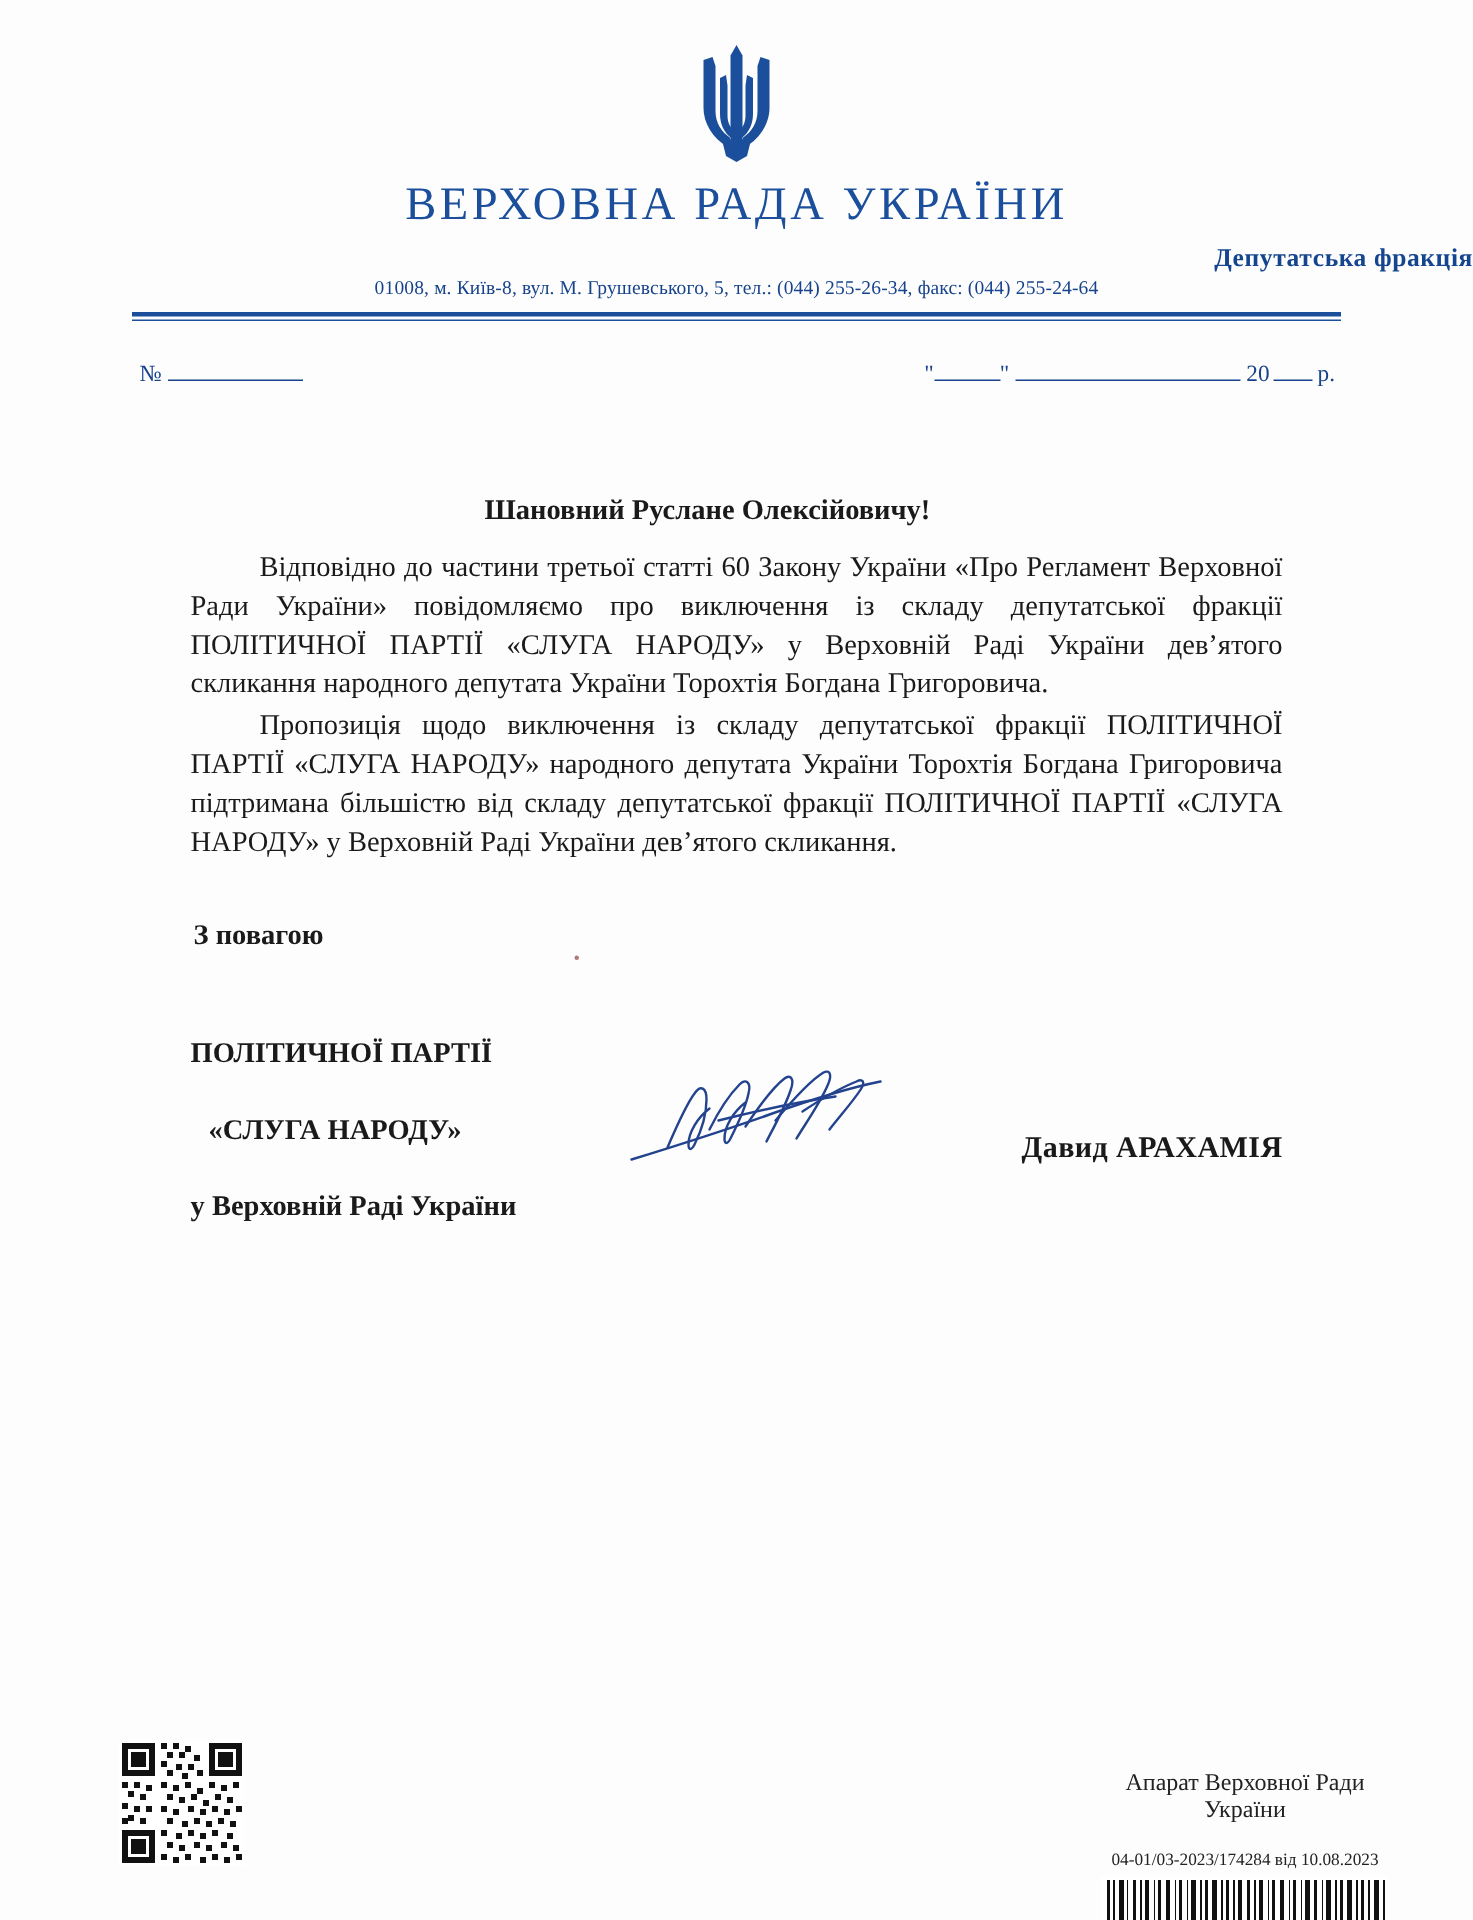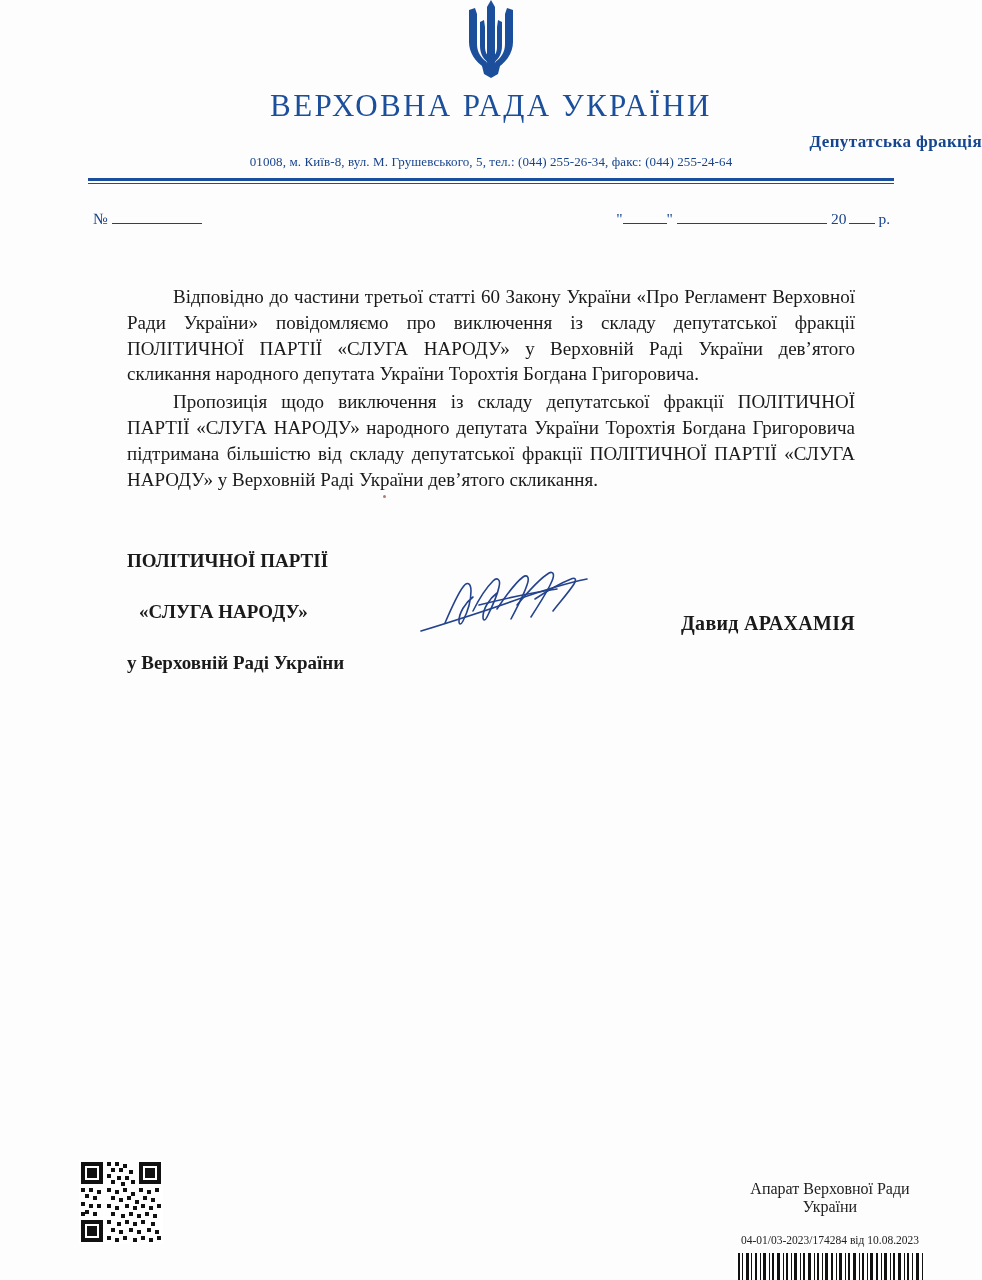--- a/index.html
+++ b/index.html
@@ -18,20 +18,21 @@
 
   .page {
     position: absolute;
     inset: 0;
     background: #fdfdfd;
   }
 
   
   .letterhead {
     text-align: center;
+    padding-top: 30px;
   }
   .trident {
     display: block;
     margin: 0 auto 10px auto;
     width: 54px;
     height: 78px;
   }
   .org-title {
     font-family: "Liberation Serif", serif;
     font-size: 31px;
@@ -258,24 +259,26 @@
       <span>№</span><span class="ref-num-blank"></span>
     </div>
     <div class="ref-right">
       <span>"</span><span class="blank-sm"></span><span>"</span><span class="blank-md"></span><span>20</span><span class="blank-xs"></span><span>р.</span>
     </div>
   </div>
 
   <div class="content">
 
 
+    <div class="salutation">Шановний Руслане Олексійовичу!</div>
 
     <p class="para">Відповідно до частини третьої статті 60 Закону України «Про Регламент Верховної Ради України» повідомляємо про виключення із складу депутатської фракції ПОЛІТИЧНОЇ ПАРТІЇ «СЛУГА НАРОДУ» у Верховній Раді України дев’ятого скликання народного депутата України Торохтія Богдана Григоровича.</p>
     <p class="para second">Пропозиція щодо виключення із складу депутатської фракції ПОЛІТИЧНОЇ ПАРТІЇ «СЛУГА НАРОДУ» народного депутата України Торохтія Богдана Григоровича підтримана більшістю від складу депутатської фракції ПОЛІТИЧНОЇ ПАРТІЇ «СЛУГА НАРОДУ» у Верховній Раді України дев’ятого скликання.</p>
 
+    <div class="regards">З повагою</div>
 
     <div class="sign-block">
       <div class="dot-artifact"></div>
       <div class="signer-role">
         <span>ПОЛІТИЧНОЇ ПАРТІЇ</span>
         <span class="indent1">«СЛУГА НАРОДУ»</span>
         <span>у Верховній Раді України</span>
       </div>
 
       <svg class="signature" viewBox="0 0 200 74" aria-hidden="true">

